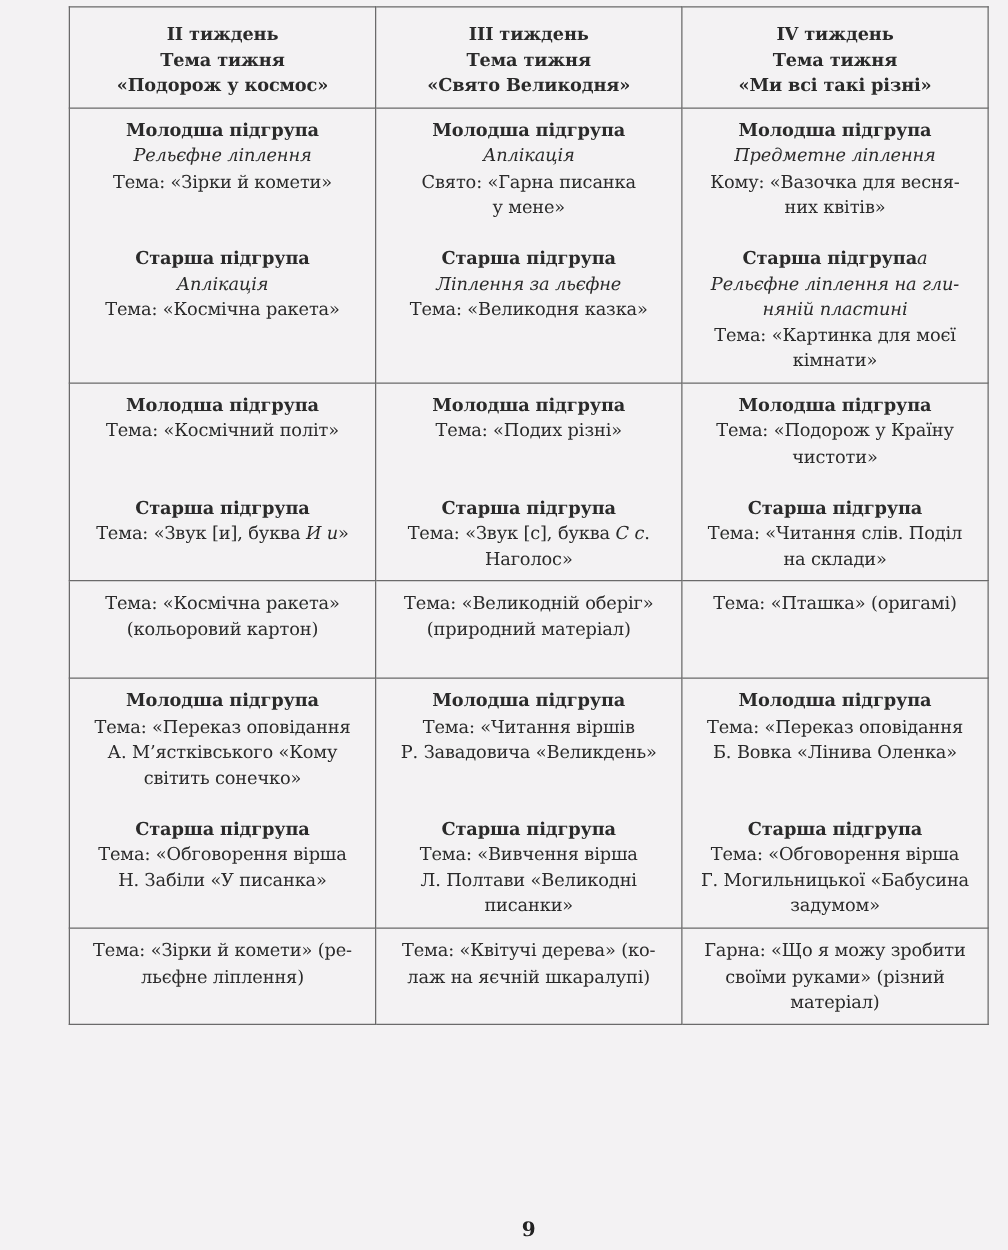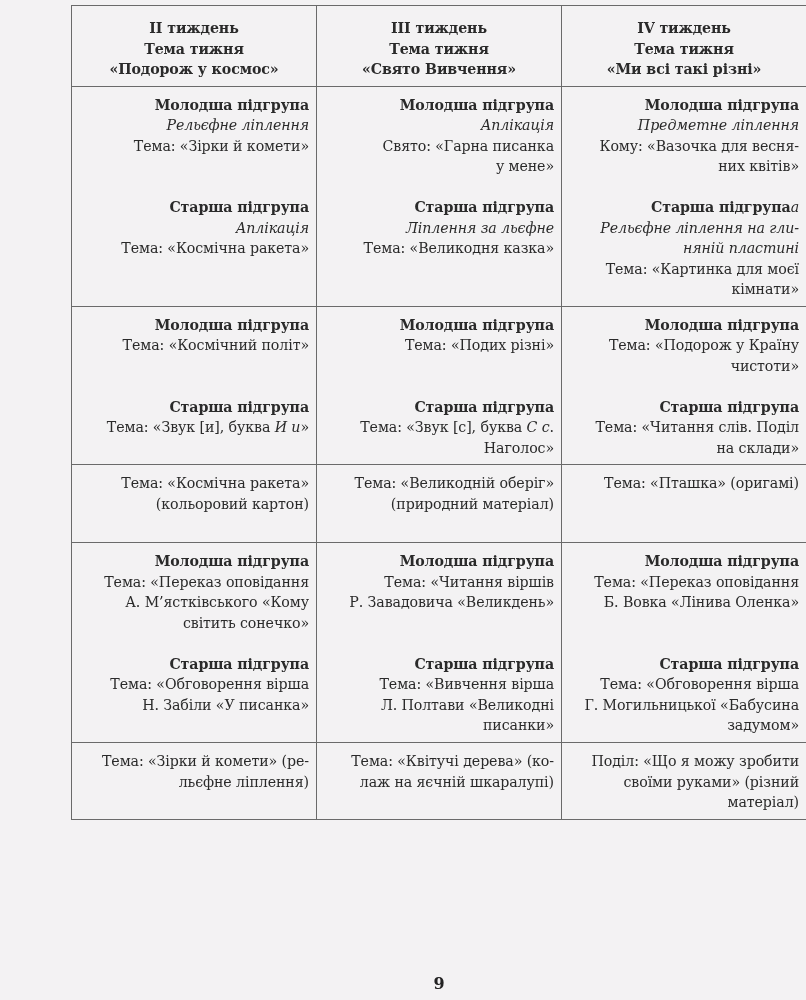--- a/index.html
+++ b/index.html
@@ -10,38 +10,38 @@
     body {
       width: 806px;
       height: 1000px;
       position: relative;
       overflow: hidden;
       font-family: "DejaVu Serif", "Liberation Serif", serif;
       color: #2a2a2a;
     }
     .page {
       position: absolute;
-      left: 16px; top: 0;
+      left: 0; top: 0;
       width: 673px; height: 1000px;
     }
     table.plan {
       position: absolute;
       left: 55px;
       top: 5px;
       width: 735px;
       border-collapse: collapse;
       table-layout: fixed;
     }
     table.plan td, table.plan th {
       border: 1.5px solid #6a6a6a;
       vertical-align: top;
       padding: 8px 7px 6px 7px;
       font-size: 14.2px;
       line-height: 20.5px;
-      text-align: right;
+      text-align: center;
       font-weight: normal;
       letter-spacing: -0.1px;
       overflow: hidden;
     }
     table.plan th {
       text-align: center;
       font-weight: bold;
       padding-top: 12px;
       line-height: 20.5px;
     }
@@ -88,21 +88,21 @@
     <tbody>
         <tr class="r-head">
       <th>
         <span class="line">II тиждень</span>
         <span class="line">Тема тижня</span>
         <span class="line">«Подорож у космос»</span>
       </th>
       <th>
         <span class="line">III тиждень</span>
         <span class="line">Тема тижня</span>
-        <span class="line">«Свято Вивчення»</span>
+        <span class="line">«Свято Великодня»</span>
       </th>
       <th>
         <span class="line">IV тиждень</span>
         <span class="line">Тема тижня</span>
         <span class="line">«Ми всі такі різні»</span>
       </th>
     </tr>
 
     <tr class="r-art">
       <td>
@@ -222,21 +222,21 @@
     <tr class="r-extra">
       <td>
         <span class="line">Тема: «Зірки й комети» (ре-</span>
         <span class="line">льєфне ліплення)</span>
       </td>
       <td>
         <span class="line">Тема: «Квітучі дерева» (ко-</span>
         <span class="line">лаж на яєчній шкаралупі)</span>
       </td>
       <td>
-        <span class="line">Поділ: «Що я можу зробити</span>
+        <span class="line">Гарна: «Що я можу зробити</span>
         <span class="line">своїми руками» (різний</span>
         <span class="line">матеріал)</span>
       </td>
     </tr>
   </tbody>
     </table>
 
   <div class="page-number">9</div>
 </div>
 

